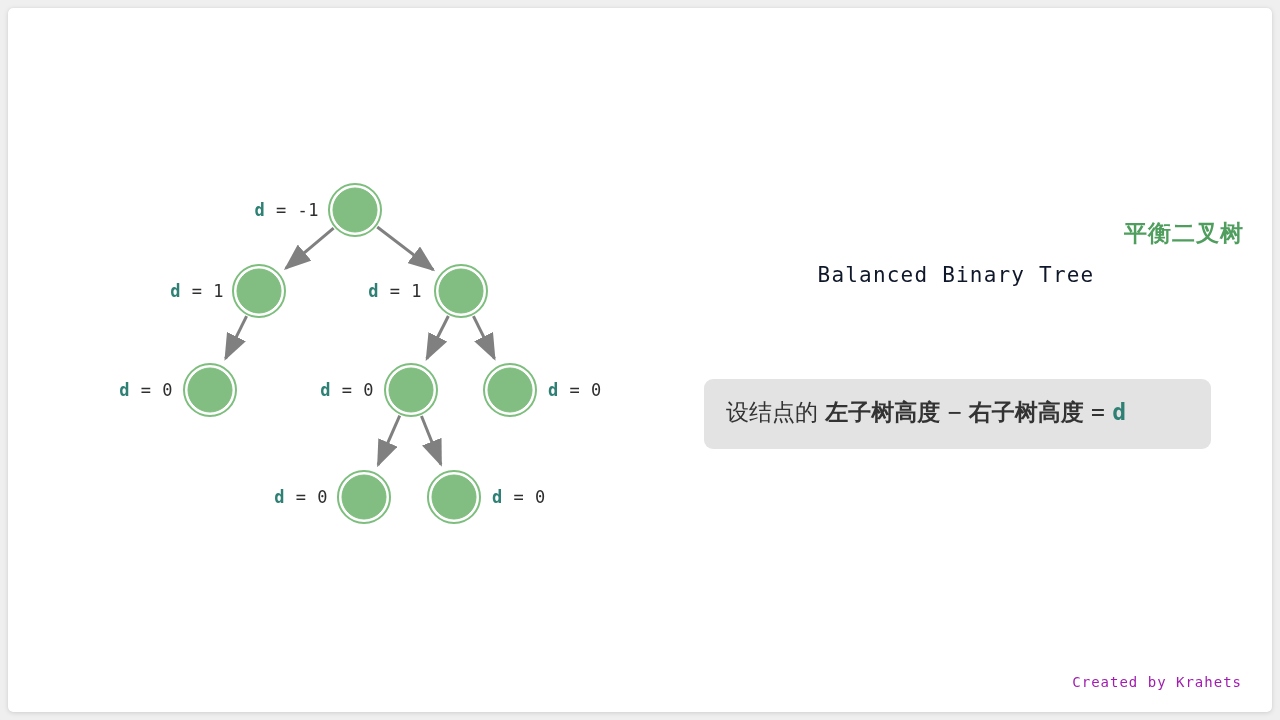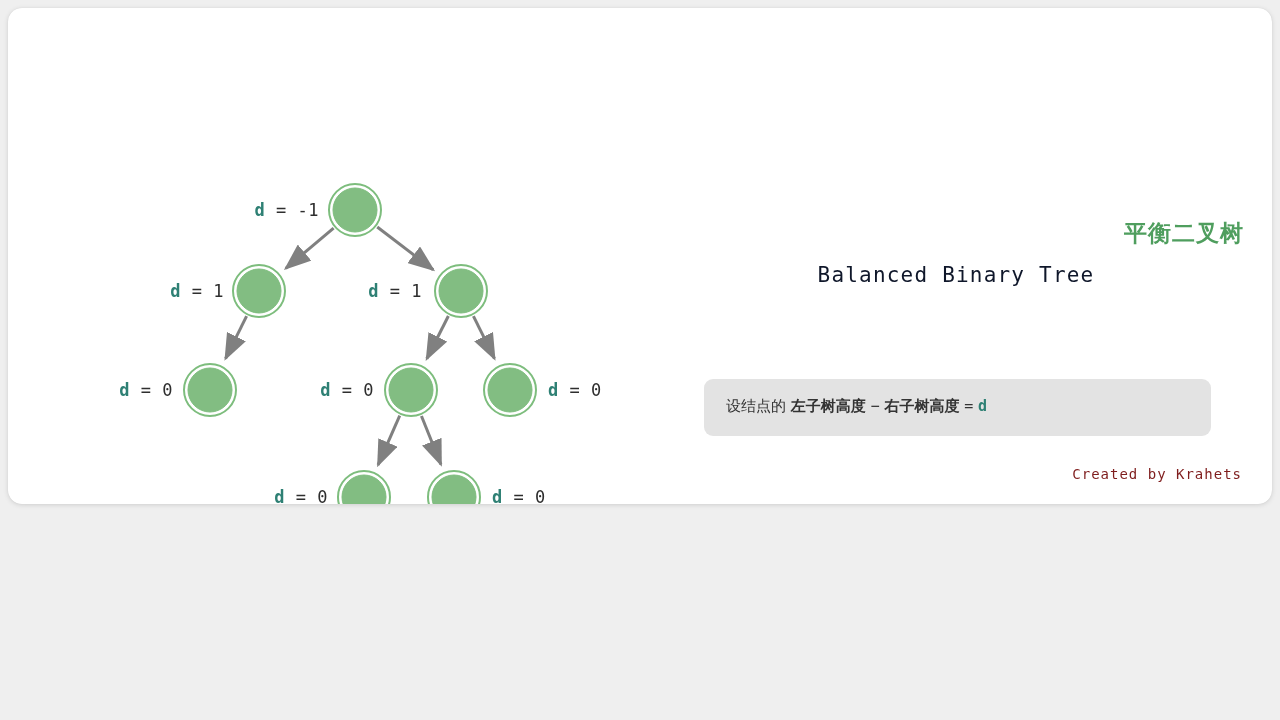--- a/index.html
+++ b/index.html
@@ -11,23 +11,23 @@
     height: 720px;
     background: #efefef;
     font-family: "DejaVu Sans", sans-serif;
     overflow: hidden;
   }
   #card {
     position: absolute;
     left: 8px;
     top: 8px;
     width: 1264px;
-    height: 496px;
+    height: 704px;
     background: #ffffff;
-    border-radius: 14px;
+    border-radius: 5px;
     box-shadow: 0 1px 5px rgba(0,0,0,0.13), 0 0 1px rgba(0,0,0,0.10);
     overflow: hidden;
   }
   #tree-svg {
     position: absolute;
     left: 0;
     top: 0;
   }
   .node-label {
     position: absolute;
@@ -72,35 +72,35 @@
     left: 696px;
     top: 371px;
     width: 507px;
     box-sizing: border-box;
     padding: 16px 22px 18px 22px;
     background: #e3e3e3;
     border-radius: 9px;
   }
   .info-line {
     font-family: "DejaVu Sans", sans-serif;
-    font-size: 15px;
+    font-size: 23px;
     color: #333333;
     line-height: 1.55;
     white-space: nowrap;
   }
   .info-line .strong { font-weight: bold; }
   .info-line .dvar { color: #2e8074; font-weight: bold; }
   .info-line .mono { font-family: "DejaVu Sans Mono", monospace; }
   #credit {
     position: absolute;
     right: 30px;
     bottom: 22px;
     font-family: "DejaVu Sans Mono", monospace;
     font-size: 14px;
-    color: #7f1d1d;
+    color: #a21caf;
     letter-spacing: 1px;
   }
 </style>
 </head>
 <body>
 
 <div id="card">
 
   <svg id="tree-svg" width="1264" height="704">
     <defs>

